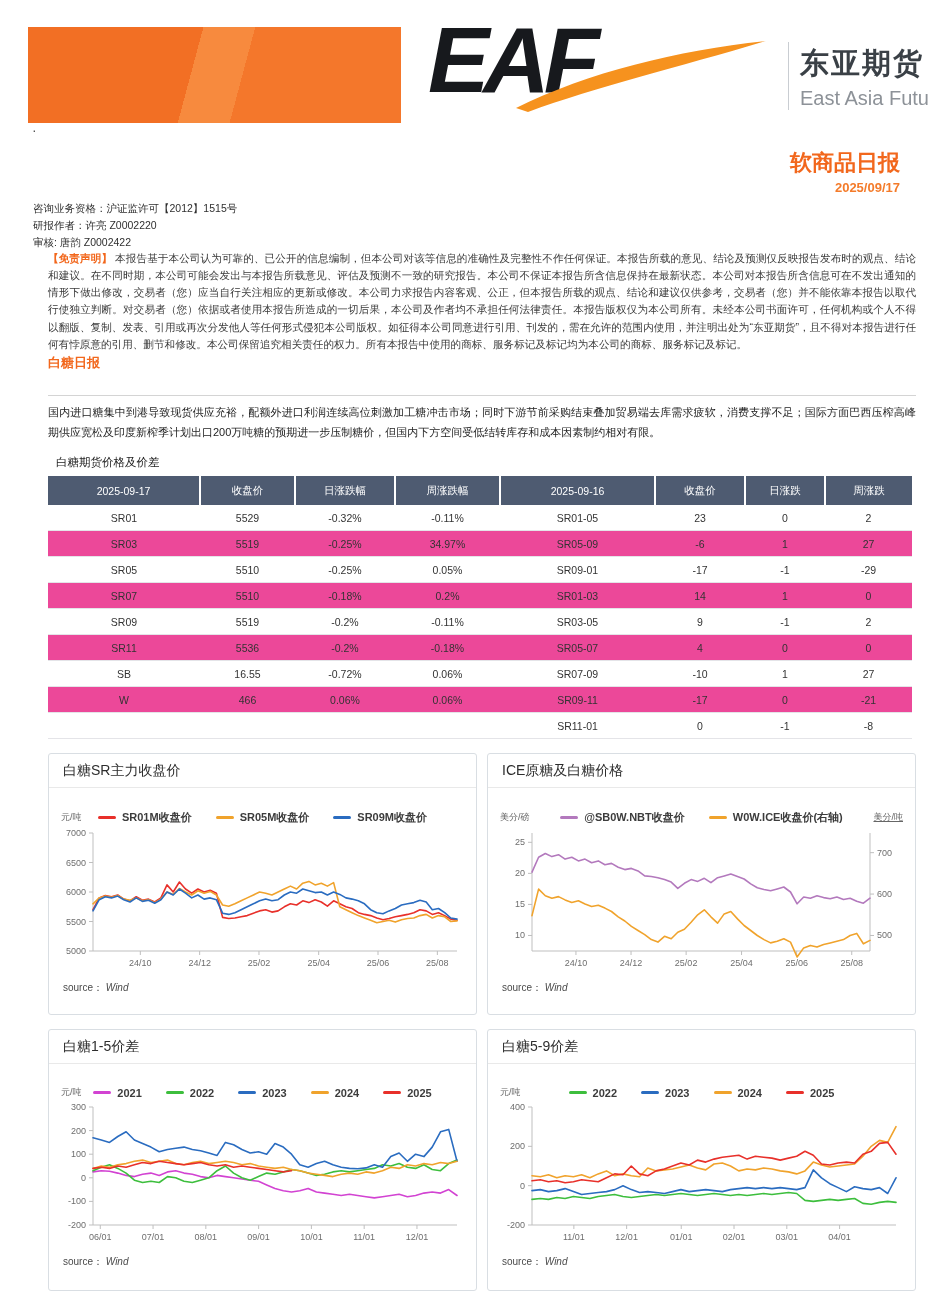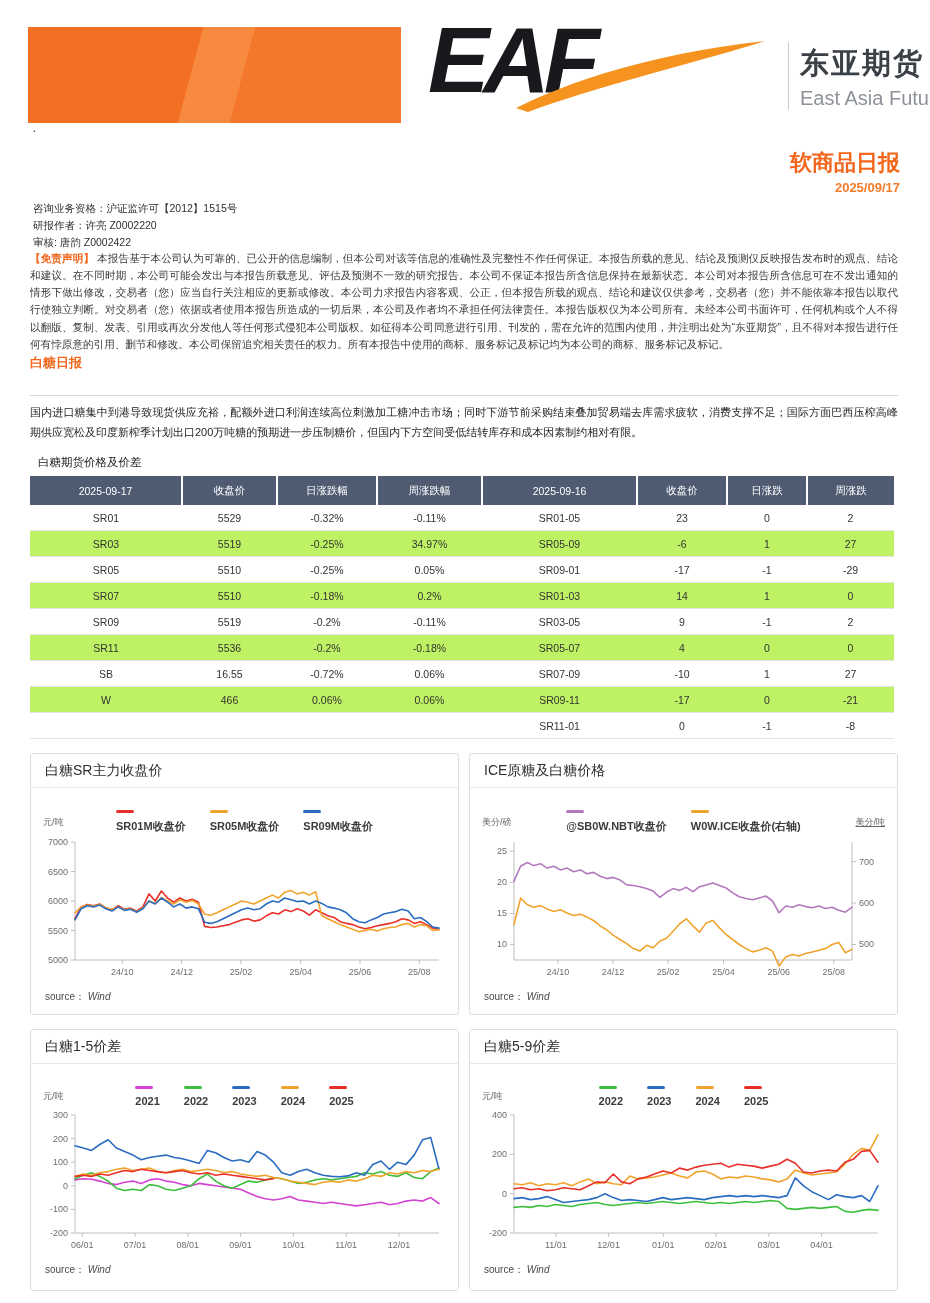--- a/index.html
+++ b/index.html
@@ -15,44 +15,44 @@
   .brand-text{position:absolute;left:800px;top:44px;width:110px;}
   .brand-cn{font-size:29px;font-weight:700;color:#3A4046;letter-spacing:2px;white-space:nowrap;}
   .brand-en{font-size:20px;color:#8D9298;margin-top:3px;white-space:nowrap;}
   .stray{position:absolute;left:32px;top:122px;font-size:14px;color:#555;}
   .report-head{position:absolute;right:30px;top:148px;text-align:right;}
   .report-title{font-size:22px;font-weight:700;color:#F2671C;}
   .report-date{font-size:13px;font-weight:700;color:#F47B2A;margin-top:2px;}
 
   .credentials{position:absolute;left:33px;top:200px;font-size:10.5px;color:#2f2f2f;line-height:17px;}
 
-  .content{position:absolute;left:30px;top:250px;width:868px;}
+  .content{position:absolute;left:48px;top:250px;width:868px;}
   .disclaimer{font-size:10.6px;line-height:1.62;color:#3a3a3a;text-align:justify;}
   .dis-label{color:#F2671C;font-weight:700;}
 
   .section-title{margin-top:1px;font-size:13px;font-weight:700;color:#F2671C;
     padding-bottom:23px;border-bottom:1px solid #d4d4d4;}
   .section-para{margin-top:7px;font-size:11px;line-height:1.78;color:#1d1d1d;text-align:justify;}
 
   .table-title{margin:13px 0 6px 8px;font-size:11.5px;color:#222;}
   table.px{width:864px;border-collapse:collapse;table-layout:fixed;}
   table.px th{background:#4E5B71;color:#fff;font-size:10.5px;font-weight:400;height:27px;border-left:2px solid #fff;}
   table.px th:first-child{border-left:none;}
   table.px td{height:23px;text-align:center;font-size:10.5px;color:#333;border-bottom:1px solid #e4e4e8;}
-  table.px tr.stripe td{background:#bef264;}
+  table.px tr.stripe td{background:#ec4899;}
 
   .charts-grid{display:grid;grid-template-columns:1fr 1fr;gap:14px 10px;margin-top:14px;}
   .chart-card{border:1px solid #D9DEE3;border-radius:3px;height:260px;background:#fff;}
   .card-title{padding:8px 14px 7px;font-size:14px;color:#2d2d2d;border-bottom:1px solid #E9E9E9;}
   .chart-body{padding-top:22px;}
   .legend-row{display:grid;grid-template-columns:1fr auto 1fr;align-items:center;padding:0 12px;}
   .unit{font-size:9px;color:#666;}
   .unit.right{text-align:right;text-decoration:underline;}
   .legend{display:flex;justify-content:center;gap:24px;}
-  .legend-item{display:flex;gap:6px;flex-direction:column;}
+  .legend-item{display:flex;align-items:center;gap:6px;}
   .legend-dash{width:18px;height:3px;border-radius:2px;}
   .legend-label{font-size:11px;font-weight:700;color:#3c3c3c;}
   svg.plot{display:block;margin:2px auto 0;}
   .source{padding:2px 0 0 14px;font-size:10px;color:#4a4a4a;}
   .source i{font-style:italic;}
 </style>
 </head>
 <body>
 
 <div id="page">

